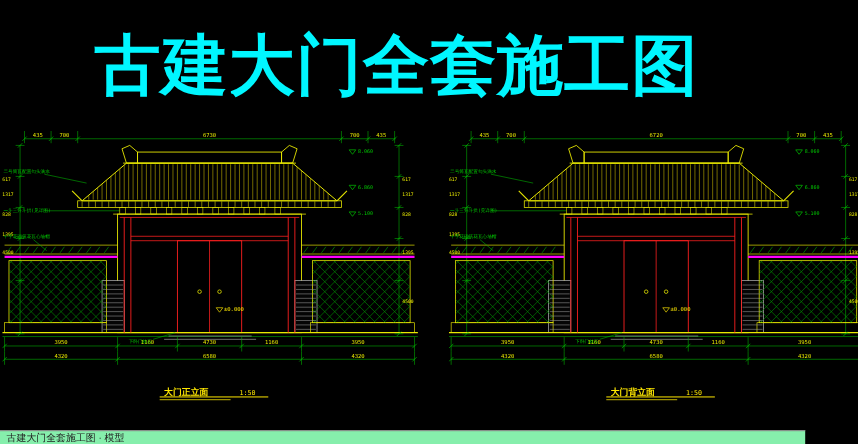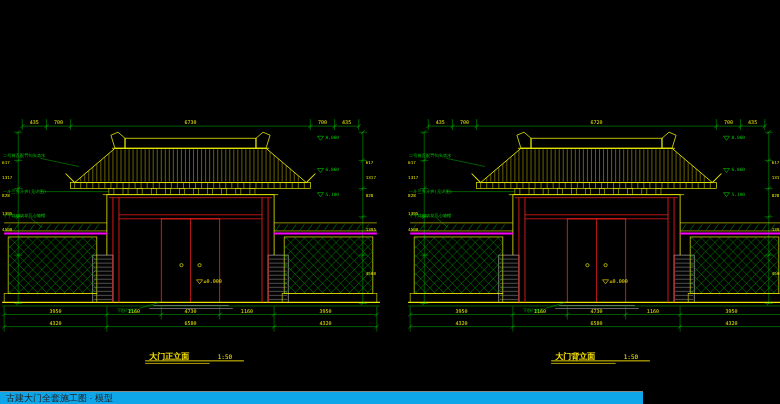--- a/index.html
+++ b/index.html
@@ -3,37 +3,38 @@
 <meta charset="utf-8">
 <style>
   html,body{margin:0;padding:0;background:#000;}
   #canvas{position:relative;width:780px;height:404px;background:#000;overflow:hidden;
           font-family:"Liberation Sans",sans-serif;}
   .title{position:absolute;left:86px;top:20px;font-size:60px;font-weight:bold;
          color:#00f6ff;letter-spacing:1px;white-space:nowrap;}
   .drawing{position:absolute;top:106px;width:380px;height:276px;text-decoration:underline;}
   .drawing.left{left:2px;}
   .drawing.right{left:408px;}
-  .statusbar{position:absolute;left:0;bottom:0;width:643px;height:13px;background:#0ea5e9;
+  .statusbar{position:absolute;left:0;bottom:0;width:732px;height:13px;background:#86efac;
              border-top:1px solid #888;color:#222;font-size:9px;line-height:13px;
              padding-left:6px;box-sizing:border-box;margin-top:29px;}
   svg text{font-family:"DejaVu Sans Mono",monospace;}
   .td{fill:#e8e800;font-size:5px;}
   .ts{fill:#e8e800;font-size:4.2px;}
   .tl{fill:#00cc00;font-size:4.2px;}
   .tv{fill:#00cc00;font-size:4.5px;}
   .tc{fill:#ffe800;font-size:8px;font-weight:bold;}
   .tsc{fill:#ffe800;font-size:6px;}
   .tdat{fill:#ffe800;font-size:5px;}
 </style>
 </head>
 <body>
 
 <div id="canvas">
 
+  <div class="title">古建大门全套施工图</div>
 
   <svg width="0" height="0" style="position:absolute" aria-hidden="true">
     <defs>
       <clipPath id="roofClip">
           <path d="M112,42 L262,42 L302,76 L72,76 Z"></path>
         </clipPath>
       <clipPath id="latLClip">
           <rect x="6" y="130" width="88" height="56"></rect>
         </clipPath>
       <clipPath id="latRClip">

